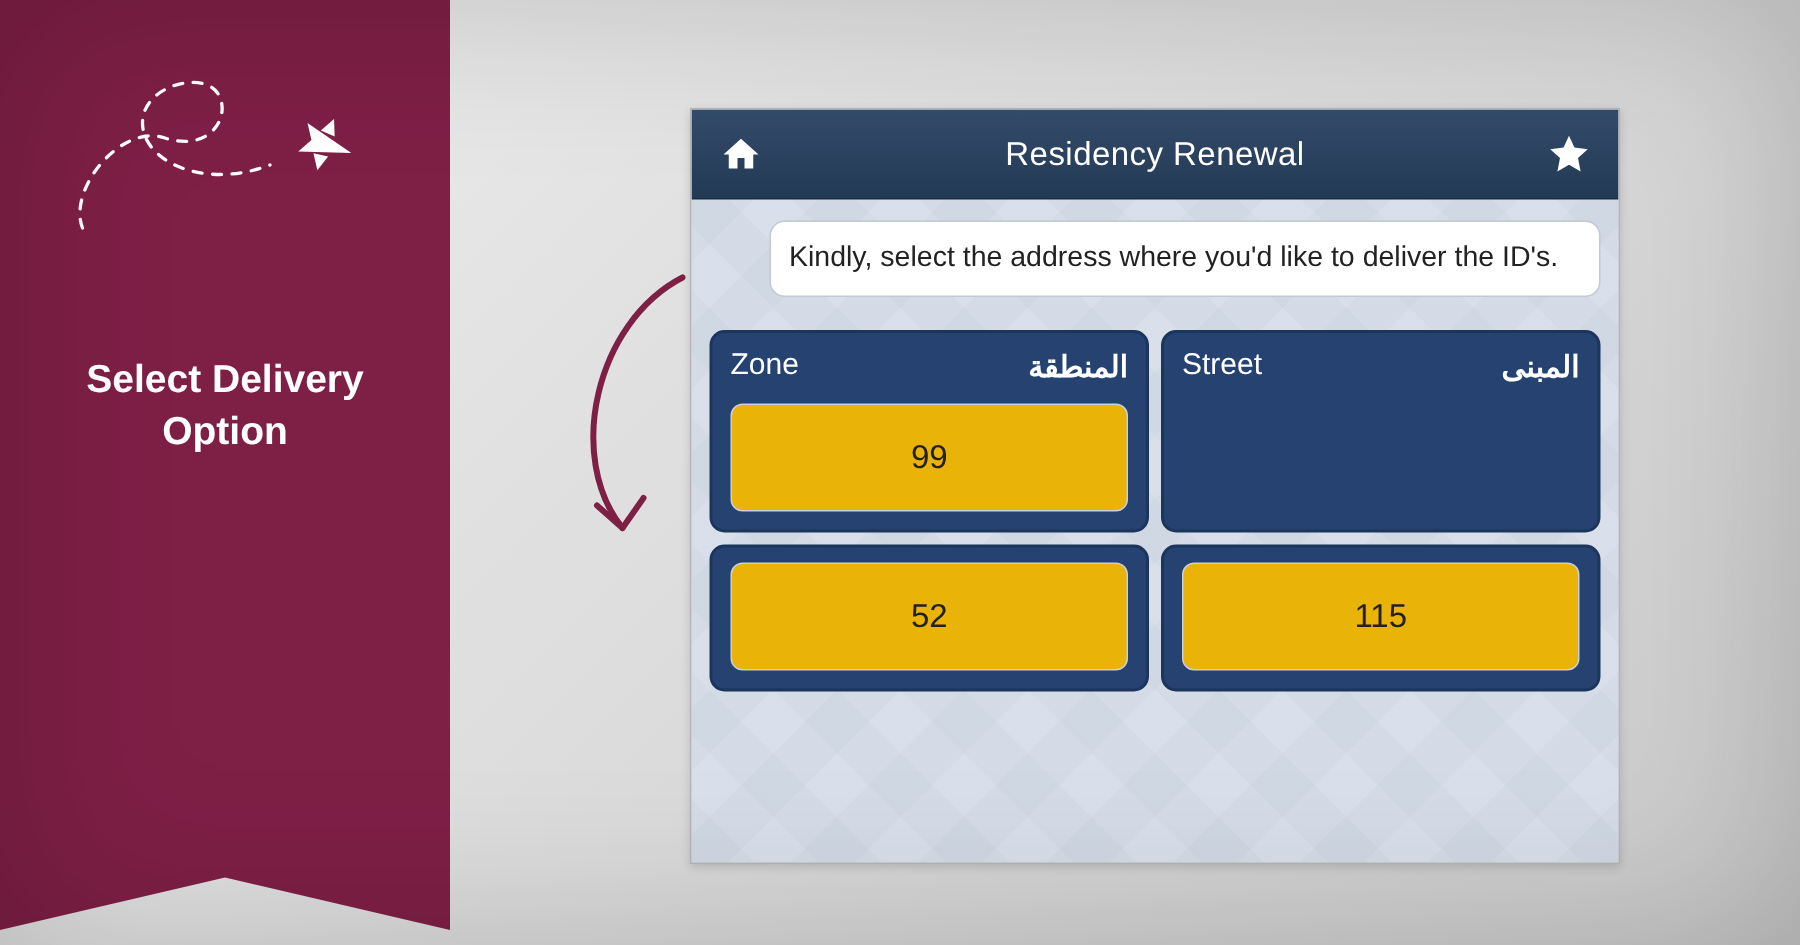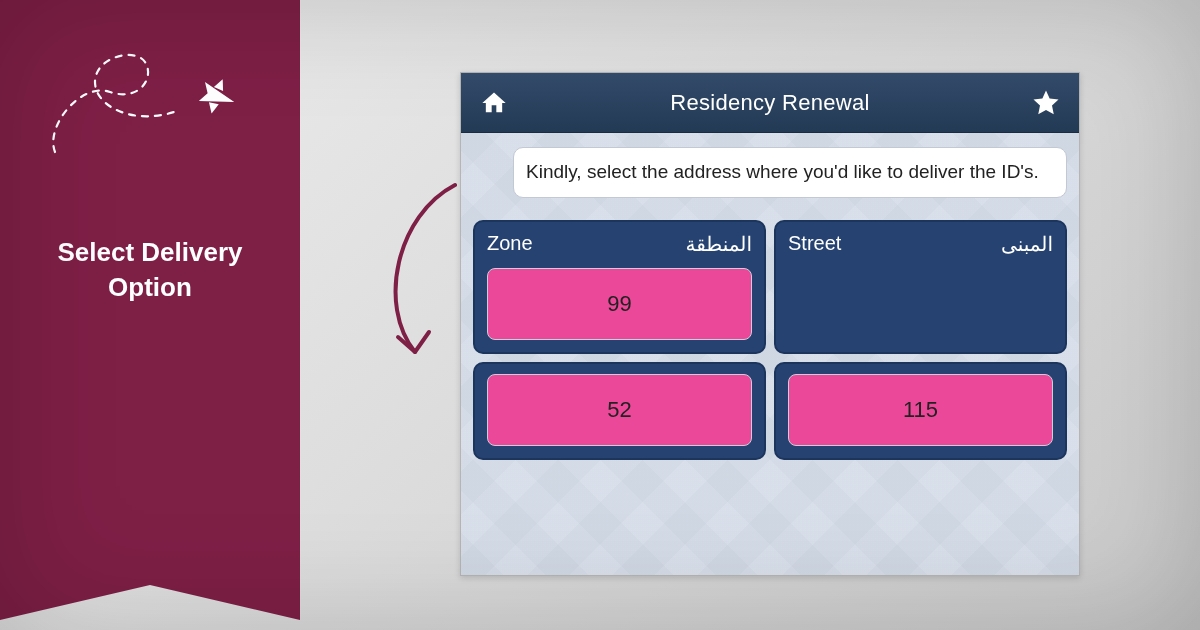--- a/index.html
+++ b/index.html
@@ -127,23 +127,23 @@
     flex-direction: column;
     gap: 12px;
   }
   .card-labels {
     display: flex;
     justify-content: space-between;
     align-items: flex-start;
     font-size: 20px;
   }
   .card-labels .en { font-weight: 400; }
-  .card-labels .ar { font-weight: 400; direction: rtl; }
+  .card-labels .ar { font-weight: 700; direction: rtl; }
   .card-value {
-    background: #ec4899;
+    background: #eab308;
     color: #222;
     border-radius: 8px;
     height: 72px;
     display: flex;
     align-items: center;
     justify-content: center;
     font-size: 22px;
     border: 1px solid #c9cfdb;
   }
 

